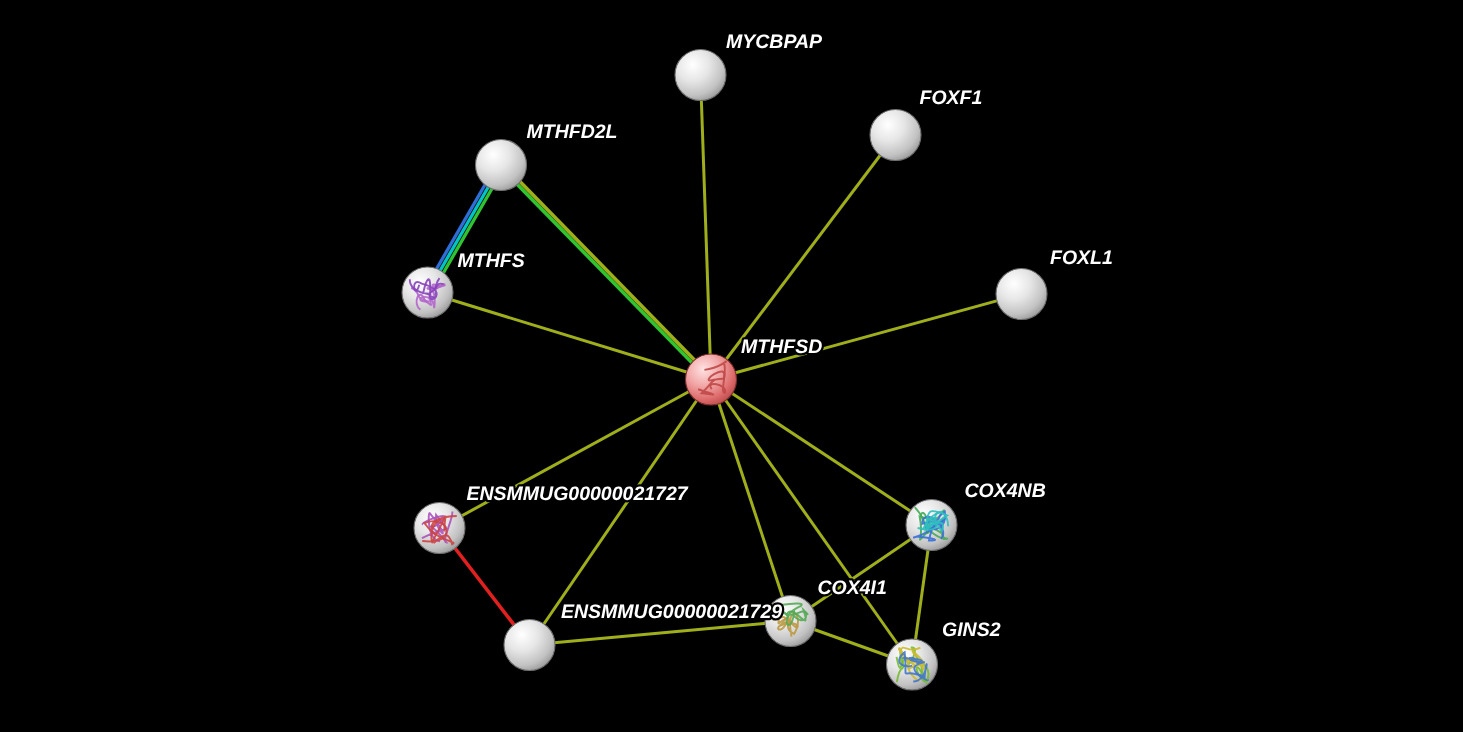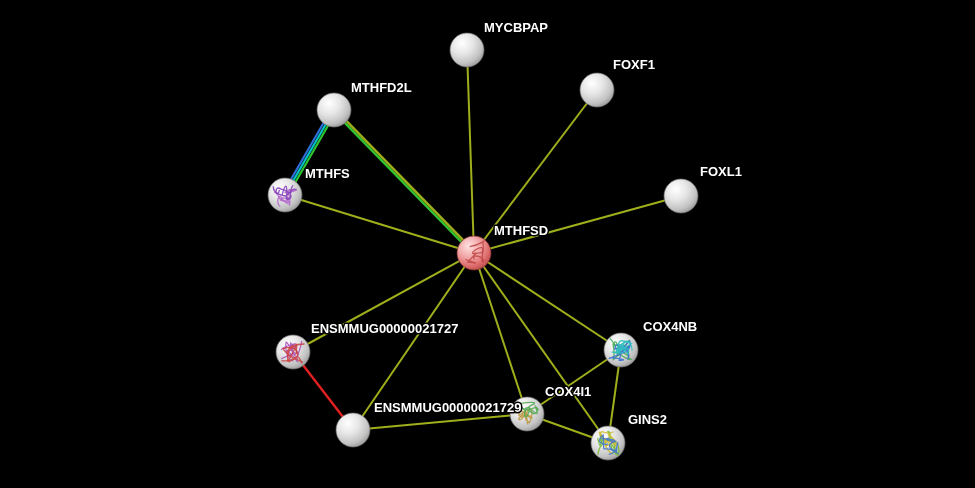--- a/index.html
+++ b/index.html
@@ -6,20 +6,21 @@
     margin: 0;
     padding: 0;
     background: #000000;
   }
   .stage {
     position: relative;
     width: 975px;
     height: 488px;
     overflow: hidden;
     background: #000000;
+    font-style: italic;
   }
   svg {
     display: block;
   }
   .node-label {
     font-family: "Liberation Sans", sans-serif;
     font-size: 13px;
     font-weight: bold;
     paint-order: stroke;
     stroke-linejoin: round;

